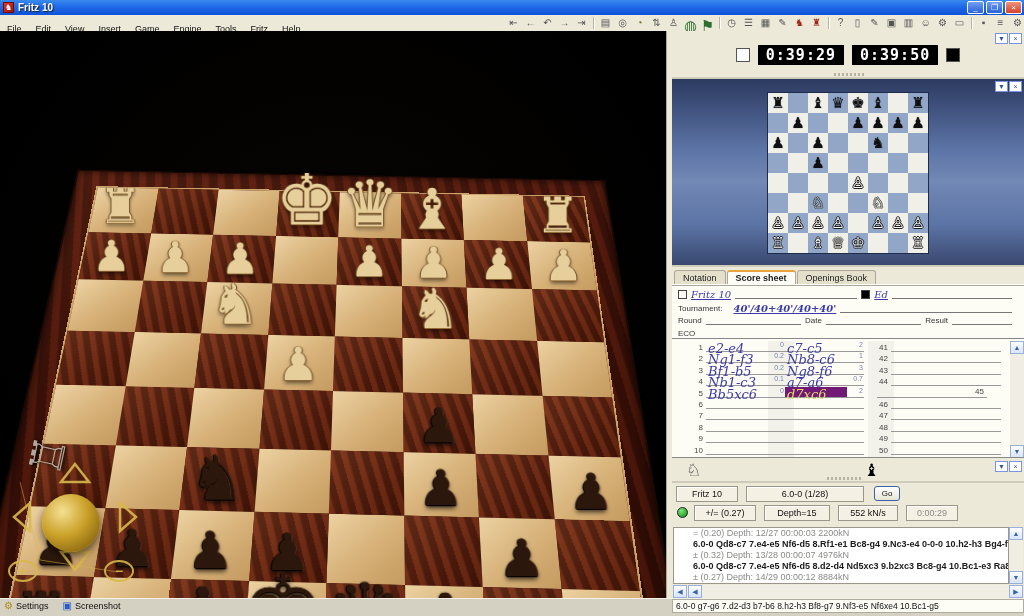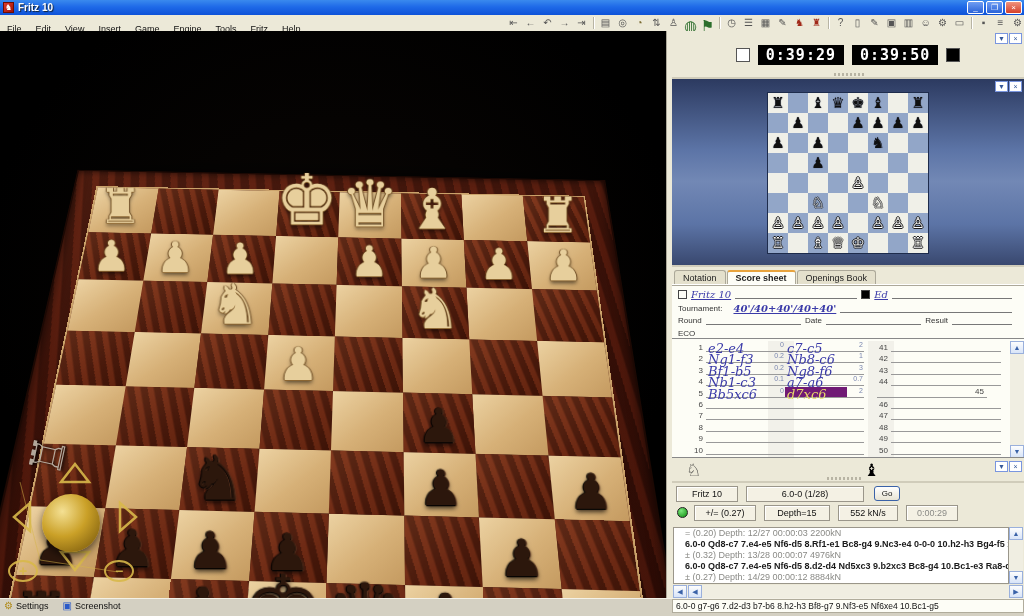--- a/index.html
+++ b/index.html
@@ -150,21 +150,21 @@
   #engine { position:absolute; left:0; top:452px; width:352px; height:115px; background:#ece9d8; }
   .ebtn { position:absolute; height:16px; background:#f4f1e4; border:1px solid #9a968a;
     box-shadow:inset 1px 1px 0 #fff; font-size:9px; text-align:center; line-height:14px; color:#111; }
   .gobtn { position:absolute; height:15px; background:linear-gradient(180deg,#fff,#e8e4d4);
     border:1px solid #3a62a8; border-radius:3px; font-size:8px; text-align:center;
     line-height:13px; color:#111; }
   #engdot { position:absolute; left:5px; top:24px; width:11px; height:11px; border-radius:50%;
     background:radial-gradient(circle at 35% 30%,#7ce87c,#0c8a0c); border:1px solid #222; }
   #englist { position:absolute; left:1px; top:44px; width:336px; height:57px; background:#fff;
     border:1px solid #9a968a; overflow:hidden; }
-  .eline { white-space:nowrap; font-size:9px; line-height:11px; padding-left:11px; }
+  .eline { white-space:nowrap; font-size:9px; line-height:11px; padding-left:19px; }
   .eline.info { color:#8a8a86; }
   .eline.pv { color:#1a1a1a; font-weight:bold; font-size:9px; }
   #engvscroll { position:absolute; right:1px; top:44px; width:14px; height:57px; background:#f0eee2; }
   #enghscroll { position:absolute; left:1px; top:102px; width:350px; height:13px; background:#f0eee2; }
   .hbtn { position:absolute; top:0; width:14px; height:13px; background:linear-gradient(180deg,#fdfdfd,#d8e4f8);
     border:1px solid #9ab0dc; color:#3a62a8; font-size:7px; text-align:center; line-height:11px; }
 
   
   #bottombar { position:absolute; left:0; top:598px; width:1024px; height:18px; background:#d4d0c2;
     border-top:1px solid #f4f2e8; }

